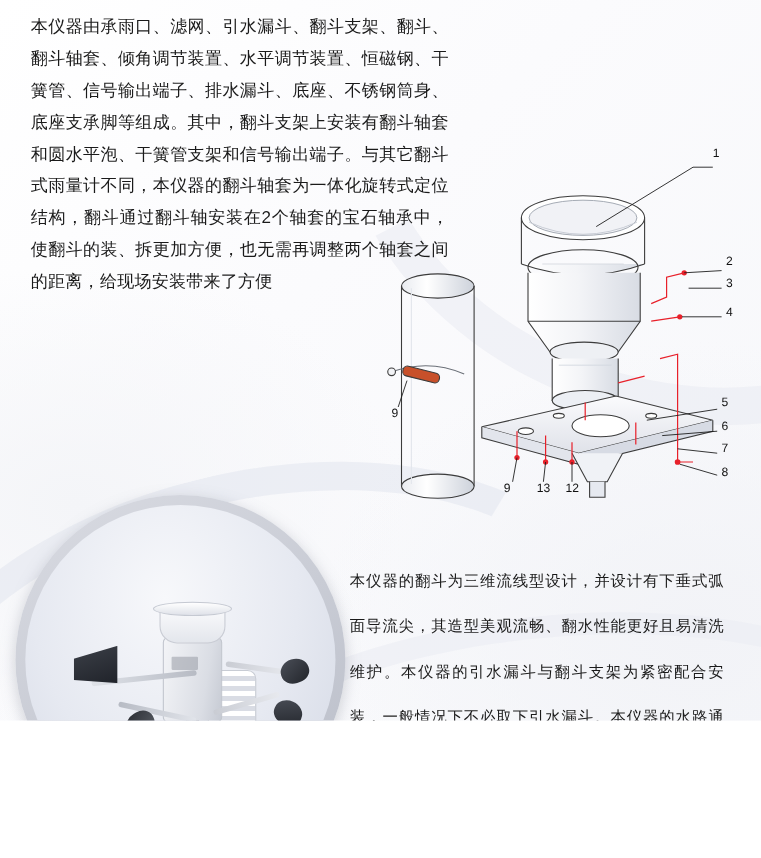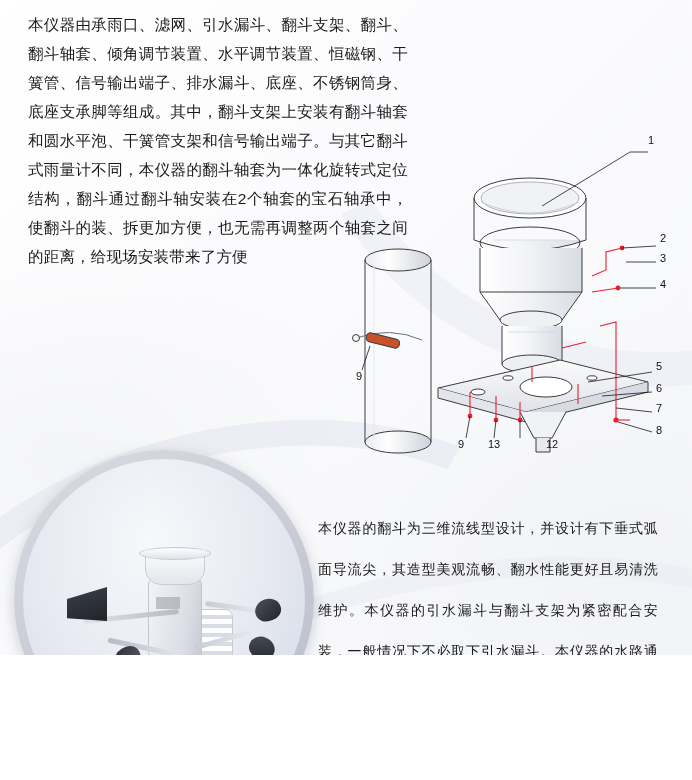--- a/index.html
+++ b/index.html
@@ -303,16 +303,16 @@
     <div class="lead-num" style="left:330px; top:112px;">2</div>
     <div class="lead-num" style="left:330px; top:132px;">3</div>
     <div class="lead-num" style="left:330px; top:158px;">4</div>
     <div class="lead-num" style="left:326px; top:240px;">5</div>
     <div class="lead-num" style="left:326px; top:262px;">6</div>
     <div class="lead-num" style="left:326px; top:282px;">7</div>
     <div class="lead-num" style="left:326px; top:304px;">8</div>
     <div class="lead-num" style="left:26px;  top:250px;">9</div>
     <div class="lead-num" style="left:128px; top:318px;">9</div>
     <div class="lead-num" style="left:158px; top:318px;">13</div>
-    <div class="lead-num" style="left:184px; top:318px;margin-left:32px;">12</div>
+    <div class="lead-num" style="left:184px; top:318px;">12</div>
   </div>
 
 </div>
 
 </body></html>

